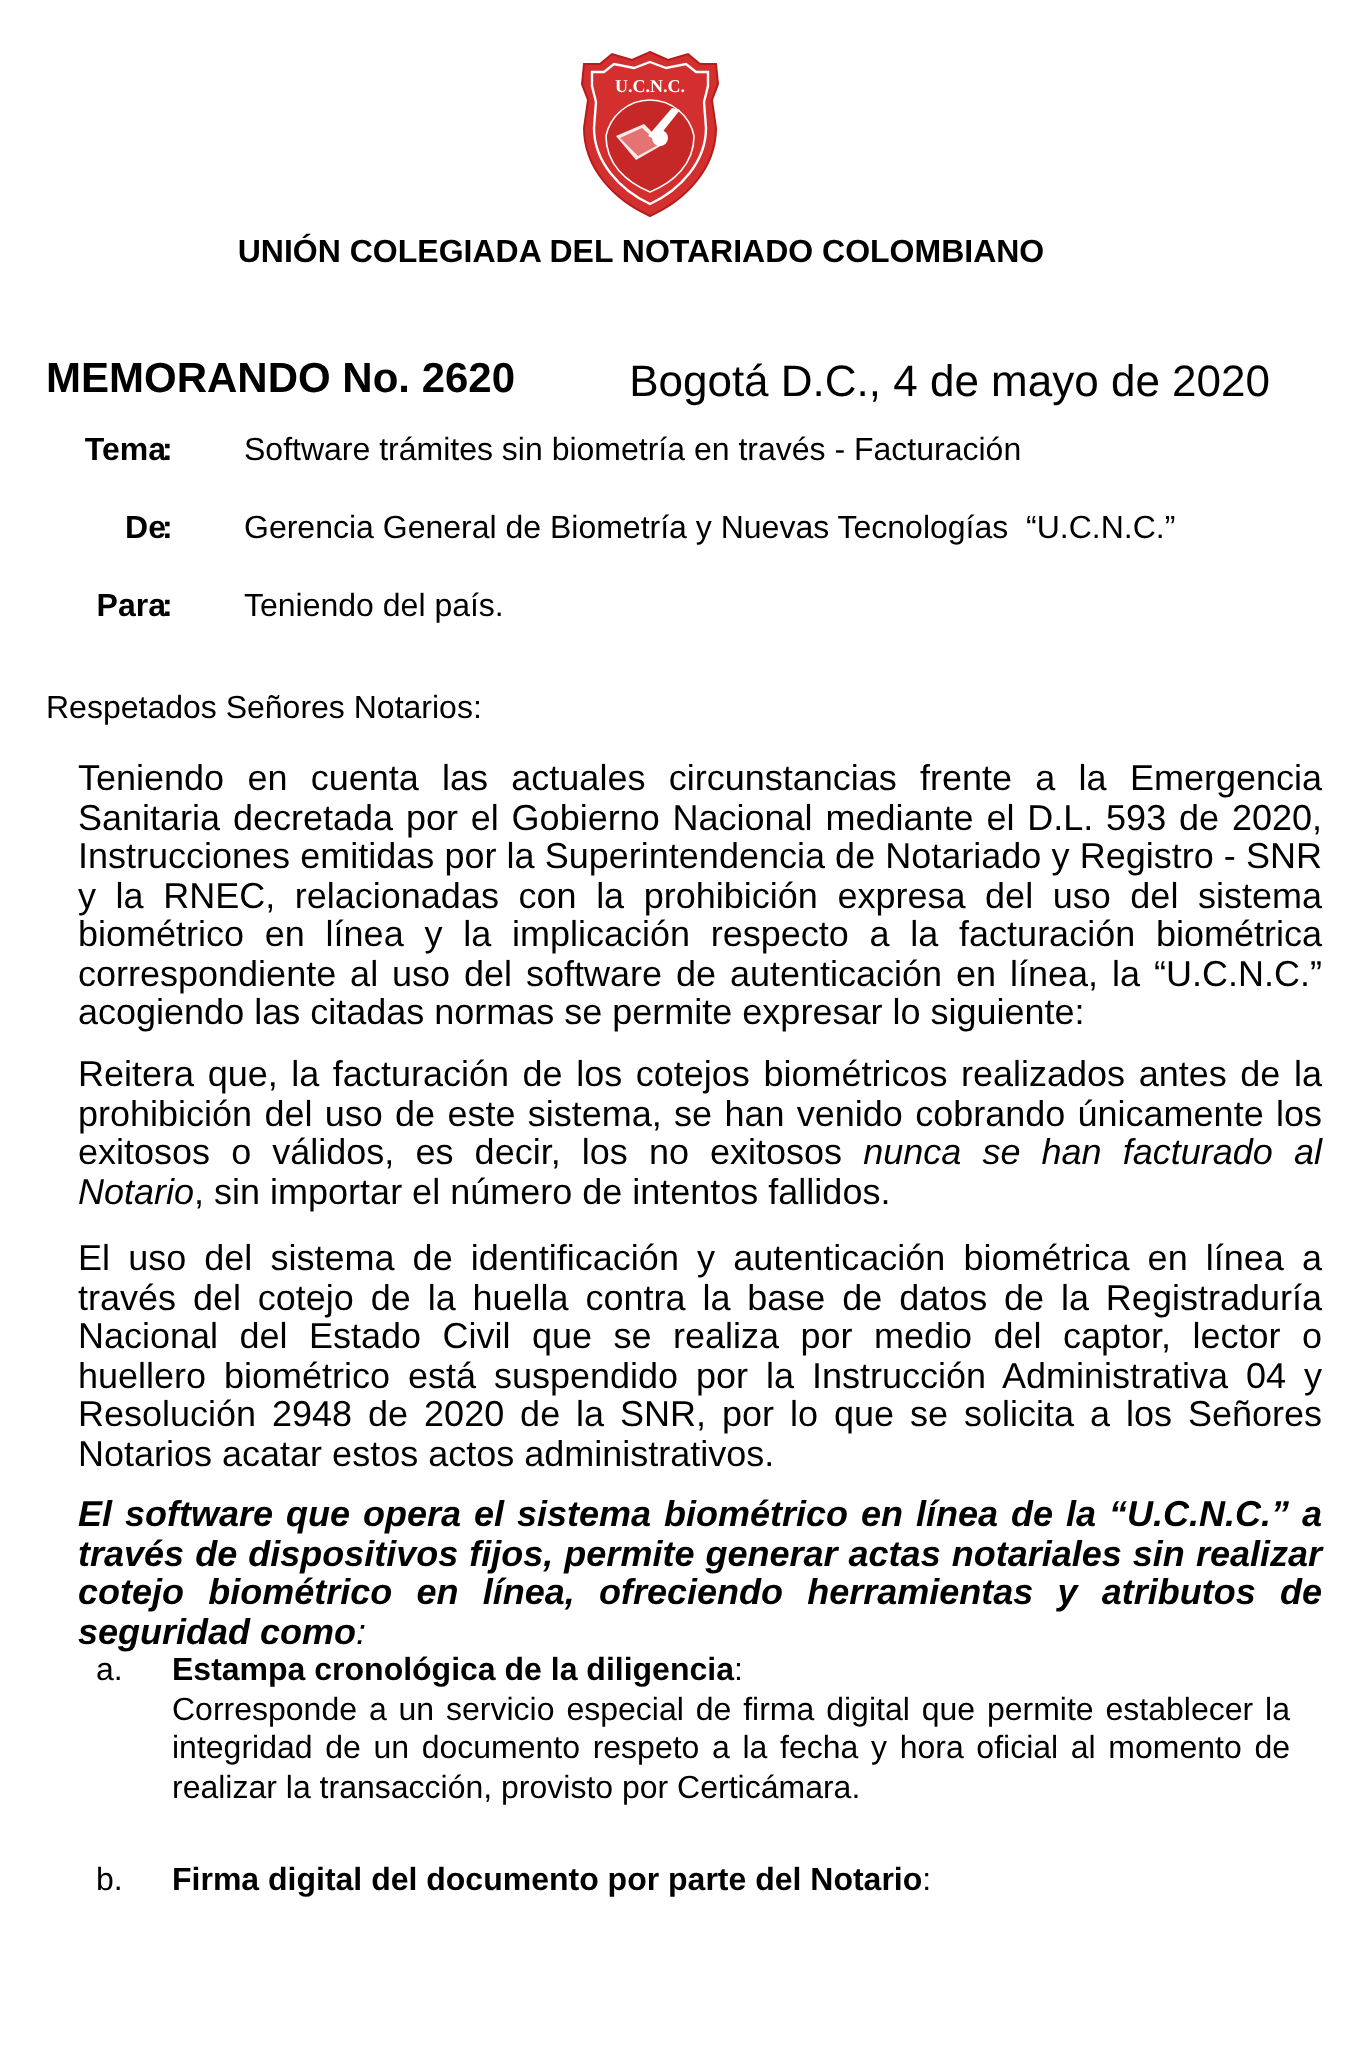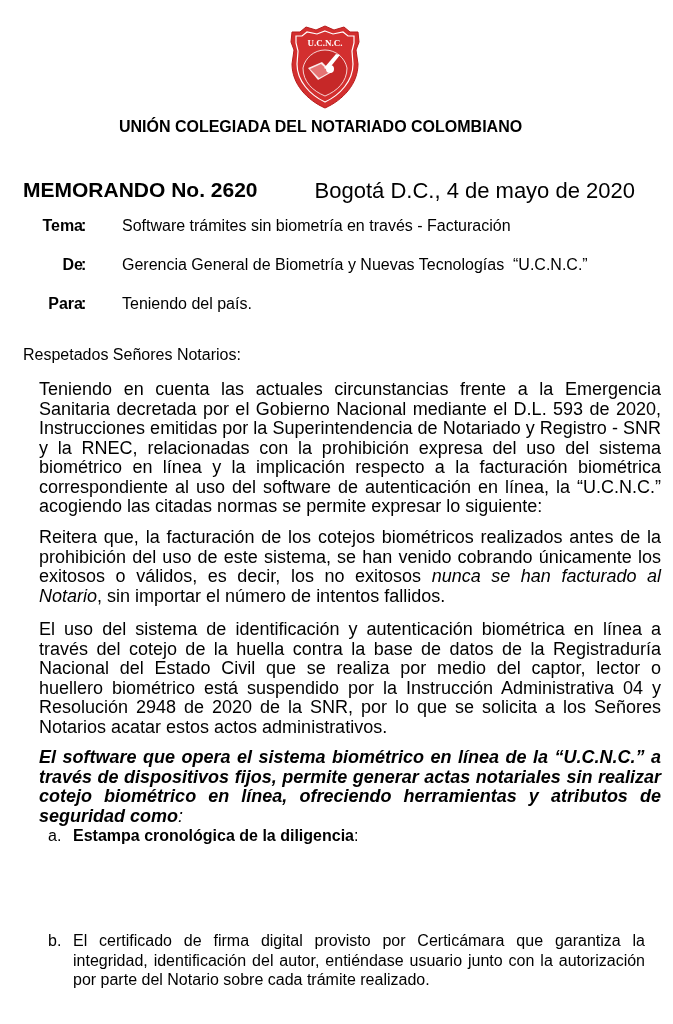--- a/index.html
+++ b/index.html
@@ -20,21 +20,21 @@
   .field-value { position: absolute; left: 99px; white-space: nowrap; }
   .salutation { position: absolute; left: 23px; top: 346px; }
   .para {
     position: absolute; left: 23px; width: 622px; text-align: justify;
     line-height: 19.5px; font-size: 18px; margin-left: 16px;
   }
   .para.bold { font-weight: normal; }
   .para.bold i { font-style: italic; }
   .list-item { position: absolute; left: 48px; width: 597px; font-size: 16px; line-height: 19.5px; }
   .list-marker { position: absolute; left: 0; top: 0; }
-  .list-body { margin-left: 25px; text-align: justify; }
+  .list-body { margin-left: 38px; text-align: justify; }
   .list-title { font-weight: bold; }
 </style>
 </head>
 <body>
 
 <div class="logo">
   <svg width="74" height="86" viewBox="0 0 74 86">
     <path d="M37 2 L46 6 L56 3 L62 8 L70 8 L71 18 L68 26 L70 40 C70 60 55 76 37 84 C19 76 4 60 4 40 L6 26 L3 18 L4 8 L12 8 L18 3 L28 6 Z" fill="#d32f2f" stroke="#b71c1c" stroke-width="1"></path>
     <path d="M37 7 L45 10 L55 8 L60 12 L66 12 L66 19 L64 27 L65 40 C65 57 52 71 37 78 C22 71 9 57 9 40 L10 27 L8 19 L8 12 L14 12 L19 8 L29 10 Z" fill="none" stroke="#ffffff" stroke-width="1.2"></path>
     <text x="37" y="22" text-anchor="middle" font-family="Liberation Serif, serif" font-size="9" font-weight="bold" fill="#ffffff">U.C.N.C.</text>
@@ -77,21 +77,22 @@
 <div class="para" style="top:620px;">El uso del sistema de identificación y autenticación biométrica en línea a través del cotejo de la huella contra la base de datos de la Registraduría Nacional del Estado Civil que se realiza por medio del captor, lector o huellero biométrico está suspendido por la Instrucción Administrativa 04 y Resolución 2948 de 2020 de la SNR, por lo que se solicita a los Señores Notarios acatar estos actos administrativos.</div>
 
 <div class="para" style="top:748px;font-style:italic;">
   <b>El software que opera el sistema biométrico en línea de la “U.C.N.C.” a través de dispositivos fijos, permite generar actas notariales sin realizar cotejo biométrico en línea, ofreciendo herramientas y atributos de seguridad como</b><span>:</span>
 </div>
 
 <div class="list-item" style="top:826px;">
   <span class="list-marker">a.</span>
   <div class="list-body">
     <div><span class="list-title">Estampa cronológica de la diligencia</span><span>:</span></div>
+    <div>Corresponde a un servicio especial de firma digital que permite establecer la integridad de un documento respeto a la fecha y hora oficial al momento de realizar la transacción, provisto por Certicámara.</div>
   </div>
 </div>
 
 <div class="list-item" style="top:931px;">
   <span class="list-marker">b.</span>
   <div class="list-body">
-    <div>El certificado de firma digital provisto por Certicámara que garantiza la integridad, identificación del autor, entiéndase usuario junto con la autorización por parte del Notario sobre cada trámite realizado.</div>
+    <div><span class="list-title">Firma digital del documento por parte del Notario</span><span>:</span></div>
   </div>
 </div>
 
 </body></html>

